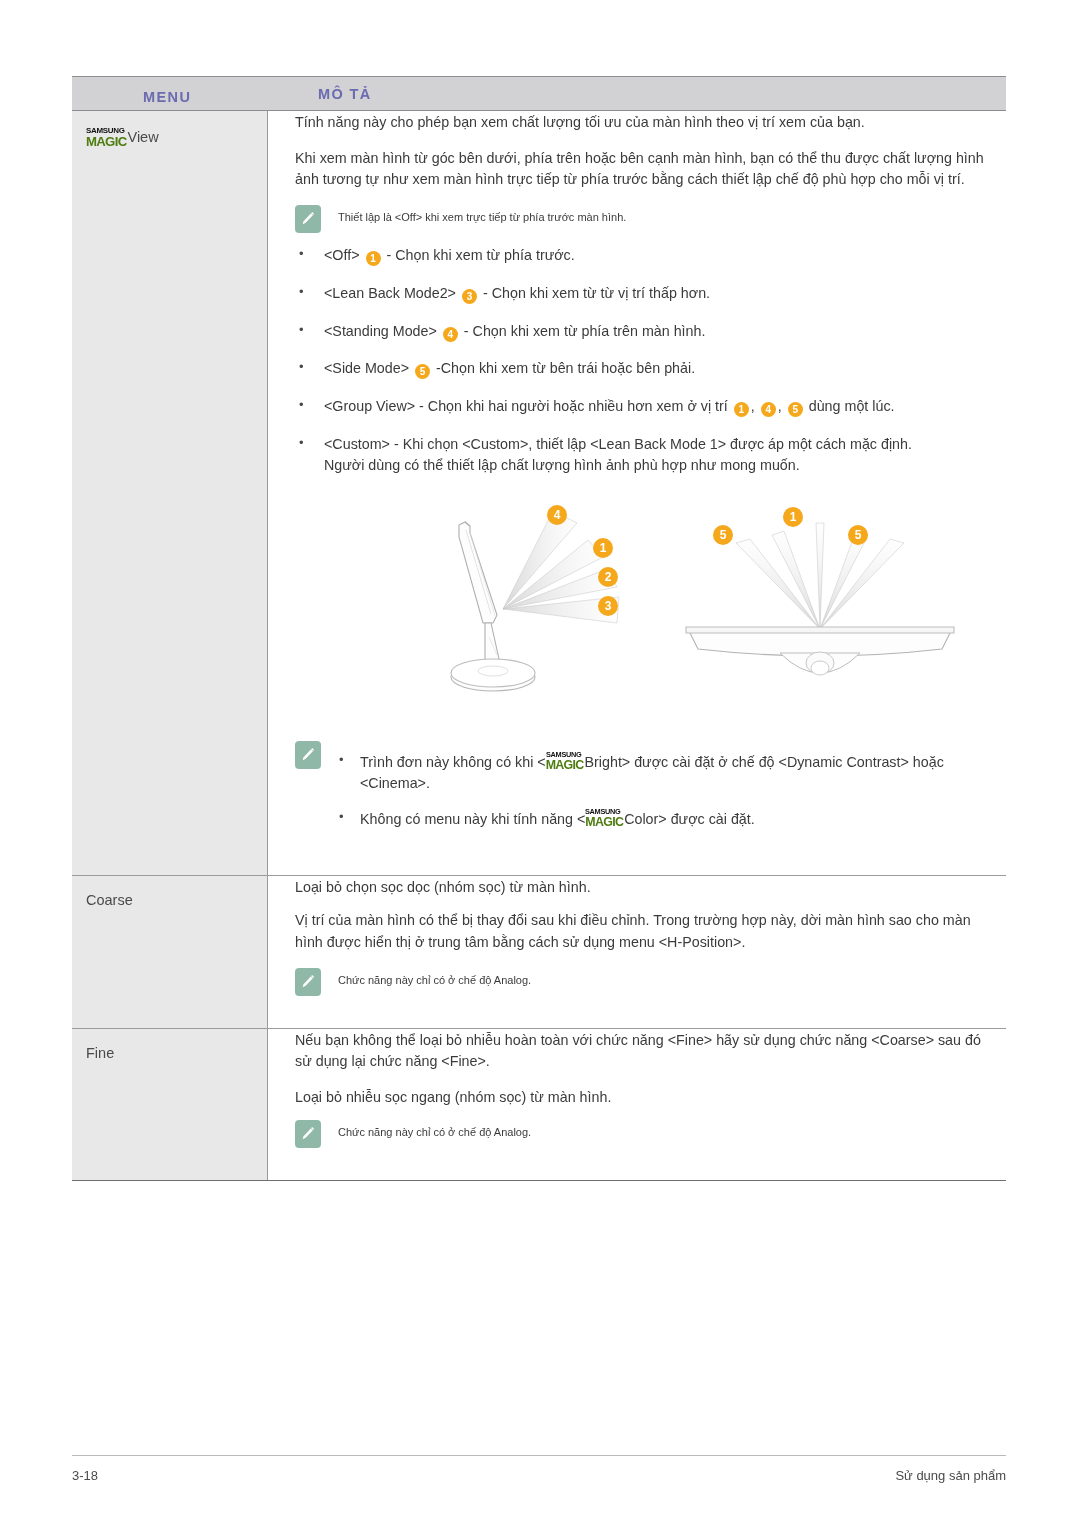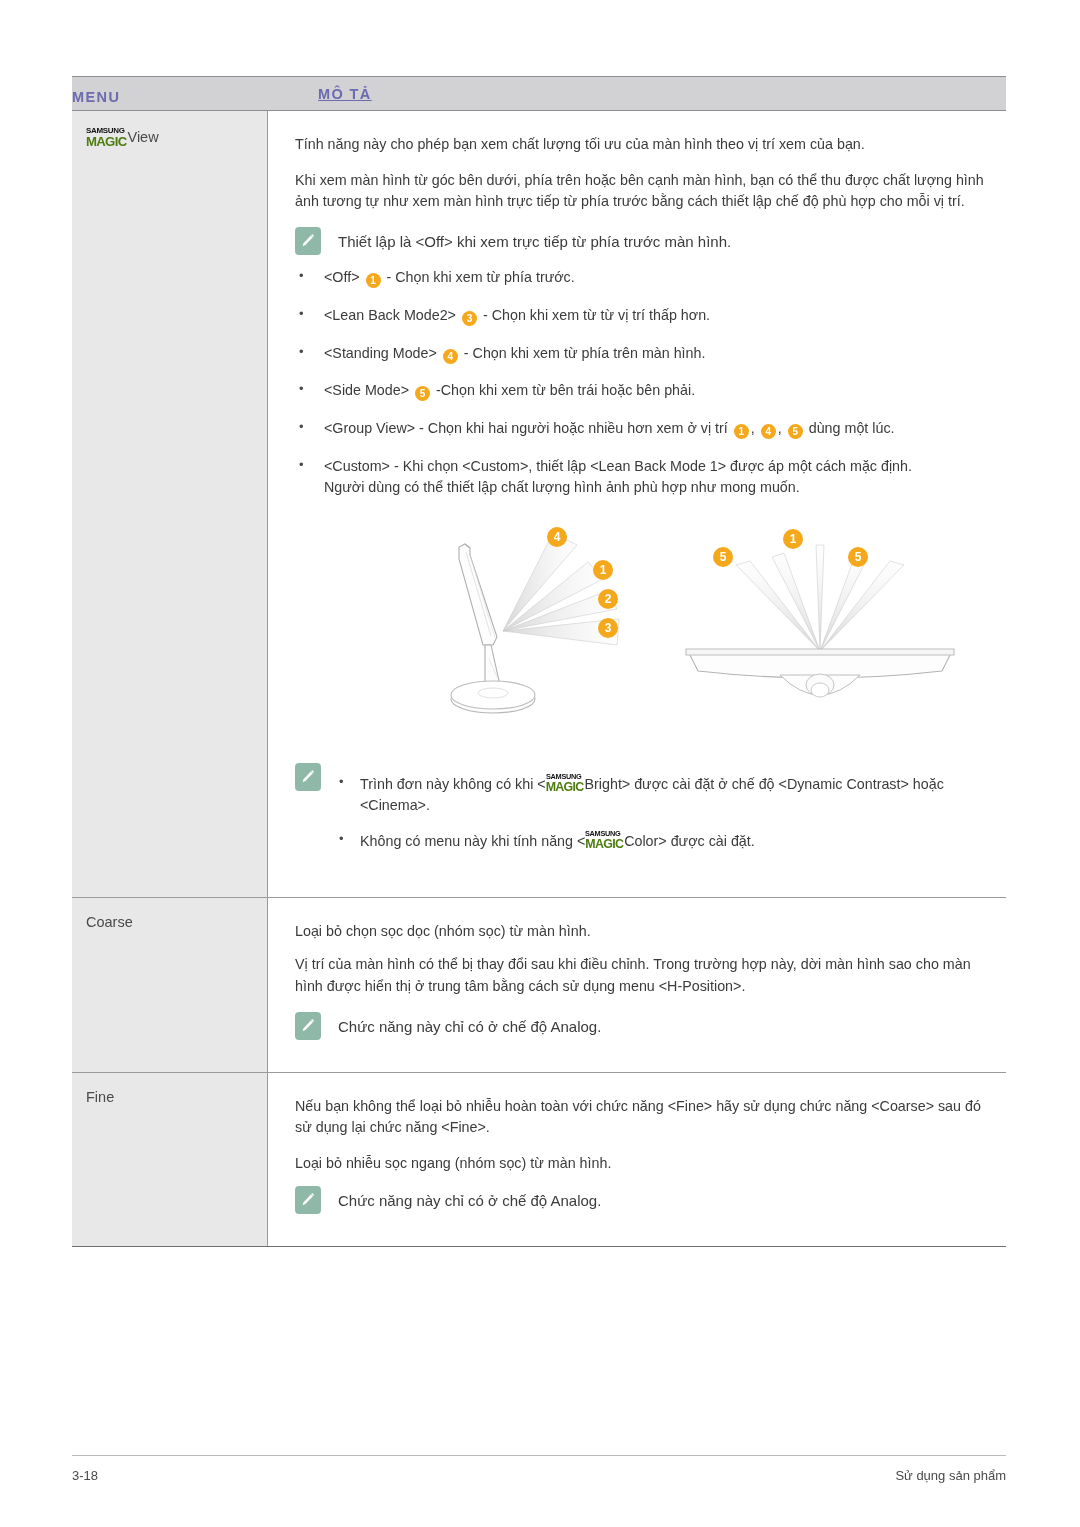--- a/index.html
+++ b/index.html
@@ -38,42 +38,42 @@
     align-items: center;
     border-top: 1px solid #8d8d90;
     border-bottom: 1px solid #8d8d90;
   }
   .th {
     color: #6b6bb0;
     font-size: 14.5px;
     font-weight: bold;
     letter-spacing: 1.4px;
   }
-  .th-menu { width: 196px; box-sizing: border-box; margin-top: 6px; }
-  .th-desc { padding-left: 50px; text-decoration: underline; }
+  .th-menu { width: 196px; padding-left: 71px; box-sizing: border-box; margin-top: 6px; }
+  .th-desc { padding-left: 50px; }
 
   .trow {
     display: flex;
     border-bottom: 1px solid #9a9a9c;
   }
   .trow:last-child { border-bottom: 1px solid #6f6f72; }
 
   .cell-menu {
     width: 196px;
     box-sizing: border-box;
     background: #e8e8e8;
     border-right: 1px solid #9a9a9c;
     padding: 16px 10px 10px 14px;
     font-size: 14.5px;
     color: #3b3b3b;
   }
   .cell-desc {
     flex: 1;
     box-sizing: border-box;
-    padding: 23px 8px 20px 27px;
+    padding: 1px 8px 20px 27px;
     background: #ffffff;
   }
 
   
   p.para {
     margin: 0 0 14px 0;
     font-size: 14.3px;
     line-height: 1.52;
     color: #3b3b3b;
   }
@@ -127,21 +127,21 @@
     height: 28px;
     background: #8fb8a8;
     border-radius: 4px;
     flex: 0 0 auto;
     margin-right: 17px;
     position: relative;
   }
   .note-icon svg { position: absolute; left: 4px; top: 4px; }
   .note-body { flex: 1; padding-top: 4px; }
   .note-text {
-    font-size: 15px;
+    font-size: 11px;
     line-height: 1.5;
     color: #3b3b3b;
     margin: 0;
   }
 
   
   .blist { margin: 6px 0 0 0; padding: 0; list-style: none; }
   .blist li {
     position: relative;
     padding-left: 29px;

